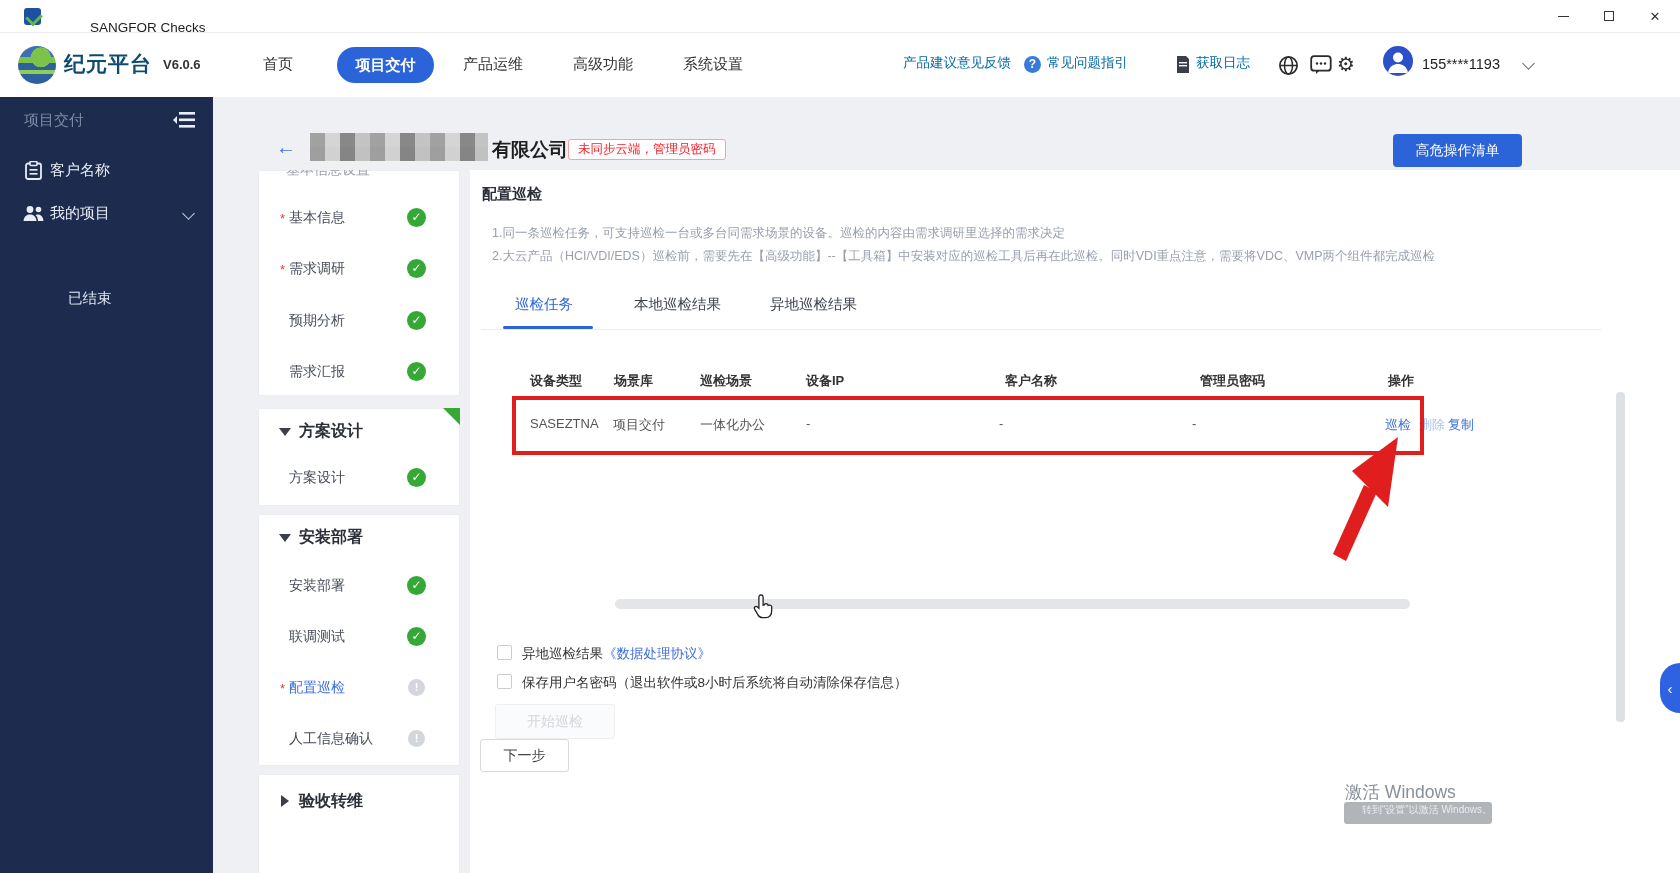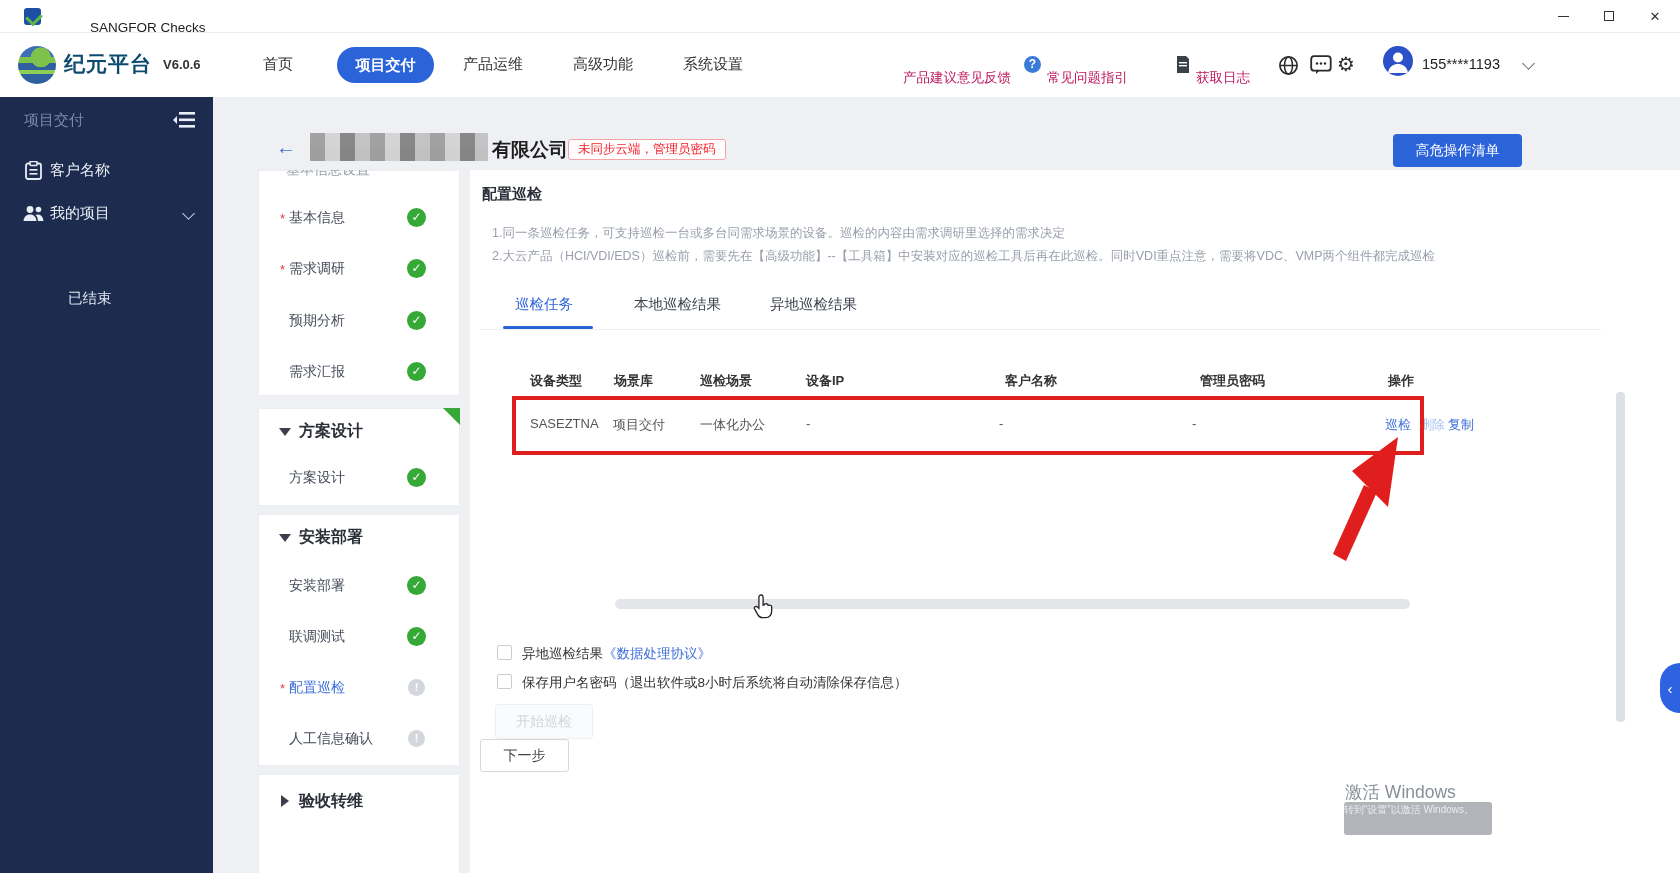--- a/index.html
+++ b/index.html
@@ -20,21 +20,21 @@
   #header { position:absolute; left:0; top:33px; width:1680px; height:64px; background:#ffffff; z-index:30; }
   #brand-logo { position:absolute; left:18px; top:13px; width:38px; height:38px; border-radius:50%;
       background:
         radial-gradient(circle at 60% 30%, #7cc24b 0 28%, transparent 29%),
         linear-gradient(180deg,#3e6fb5 0 30%, #7cc24b 30% 45%, #2f5f9e 45% 62%, #8dcf55 62% 75%, #2f5f9e 75%);
       overflow:hidden; }
   #brand-name { position:absolute; left:64px; top:17px; font-size:21px; font-weight:bold; color:#0c4a6e; letter-spacing:1px; }
   #brand-ver { position:absolute; left:163px; top:24px; font-size:13px; font-weight:bold; color:#333; }
   .nav-item { position:absolute; top:22px; font-size:15px; color:#333; cursor:pointer; }
   .nav-pill { position:absolute; left:337px; top:14px; width:97px; height:36px; background:#2b63d9; border-radius:18px; color:#fff; font-size:15px; font-weight:bold; display:flex; align-items:center; justify-content:center; cursor:pointer; }
-  .hdr-link { position:absolute; top:36px; font-size:13.5px; color:#be185d; cursor:pointer; }
+  .hdr-link { position:absolute; top:21px; font-size:13.5px; color:#0369a1; cursor:pointer; }
   .q-icon { position:absolute; left:1024px; top:23px; width:17px; height:17px; border-radius:50%; background:#3b7bd8; color:#fff; font-size:12px; font-weight:bold; text-align:center; line-height:17px; }
   .hdr-svg { position:absolute; top:22px; cursor:pointer; }
   #gear-icon { position:absolute; left:1337px; top:19px; font-size:20px; color:#2b2b2b; cursor:pointer; font-family:"DejaVu Sans",sans-serif; }
   #avatar { position:absolute; left:1383px; top:13px; width:30px; height:30px; border-radius:50%; background:#2b50c7; overflow:hidden; cursor:pointer; }
   #user-name { position:absolute; left:1422px; top:23px; font-size:14.5px; color:#222; cursor:pointer; }
   #user-caret { position:absolute; left:1524px; top:26px; width:9px; height:9px; border-right:1.6px solid #666; border-bottom:1.6px solid #666; transform:rotate(45deg); cursor:pointer; }
 
   
   #sidebar { position:absolute; left:0; top:97px; width:213px; height:776px; background:#1d2c4e; z-index:20; }
   #sb-title { position:absolute; left:24px; top:14px; font-size:15px; color:#7e89a4; }
@@ -81,26 +81,26 @@
   #tab-underline { position:absolute; left:33px; top:156px; width:90px; height:3px; background:#2b63d9; border-radius:2px; }
   #tab-border { position:absolute; left:11px; top:159px; width:1120px; height:1px; background:#ebedf0; }
   .th { position:absolute; top:202px; font-size:13px; font-weight:bold; color:#333; }
   .td { position:absolute; top:246px; font-size:13px; color:#555; }
   .action-link { font-size:13px; color:#3e6fd9; cursor:pointer; }
   #red-box { position:absolute; left:512px; top:396px; width:912px; height:59px; border:4px solid #e01e1e; z-index:10; pointer-events:none; }
   #hscroll { position:absolute; left:615px; top:599px; width:795px; height:10px; background:#e3e5e9; border-radius:5px; cursor:pointer; z-index:4; }
   .cbx { position:absolute; left:27px; width:15px; height:15px; border:1px solid #c9ccd2; border-radius:2px; background:#fff; cursor:pointer; }
   .cbx-lbl { position:absolute; left:52px; font-size:13.5px; color:#333; }
   .blue-link { color:#3e6fd9; cursor:pointer; }
-  #ghost-btn { position:absolute; left:25px; top:534px; width:98px; height:35px; background:#fafbfc; border:1px solid #efefef; border-radius:3px; color:#d3d6da; font-size:14px; display:flex; align-items:center; justify-content:center; }
+  #ghost-btn { position:absolute; left:25px; top:534px; width:120px; height:35px; background:#fafbfc; border:1px solid #efefef; border-radius:3px; color:#d3d6da; font-size:14px; display:flex; align-items:center; justify-content:center; }
   #next-btn { position:absolute; left:10px; top:569px; width:89px; height:33px; background:#fff; border:1px solid #d9d9d9; border-radius:3px; color:#444; font-size:14px; display:flex; align-items:center; justify-content:center; cursor:pointer; }
   #vscroll { position:absolute; left:1616px; top:392px; width:9px; height:330px; background:#dde0e4; border-radius:4px; cursor:pointer; z-index:12; }
   #drawer-tab { position:absolute; left:1660px; top:663px; width:20px; height:50px; background:#2e62e0; border-radius:25px 0 0 25px; color:#fff; font-size:15px; display:flex; align-items:center; justify-content:center; cursor:pointer; z-index:15; }
   #watermark1 { position:absolute; left:1345px; top:780px; font-size:17.5px; color:rgba(125,133,143,.92); z-index:14; }
-  #watermark2 { position:absolute; left:1344px; top:802px; width:148px; height:33px; background:rgba(100,108,118,.5); border-radius:3px; color:rgba(240,243,246,.9); font-size:10px; line-height:15px; text-align:left; z-index:14; }
+  #watermark2 { position:absolute; left:1344px; top:802px; width:148px; height:22px; background:rgba(100,108,118,.5); border-radius:3px; color:rgba(240,243,246,.9); font-size:10px; line-height:15px; text-align:right; z-index:14; }
   #annot-arrow { position:absolute; left:0; top:0; z-index:11; pointer-events:none; }
   #cursor { position:absolute; left:753px; top:593px; z-index:16; pointer-events:none; }
 </style>
 </head>
 <body>
 
 <div id="titlebar">
   <div id="app-logo"></div>
   <div id="win-title">SANGFOR Checks</div>
   <div class="win-btn" id="btn-min">

